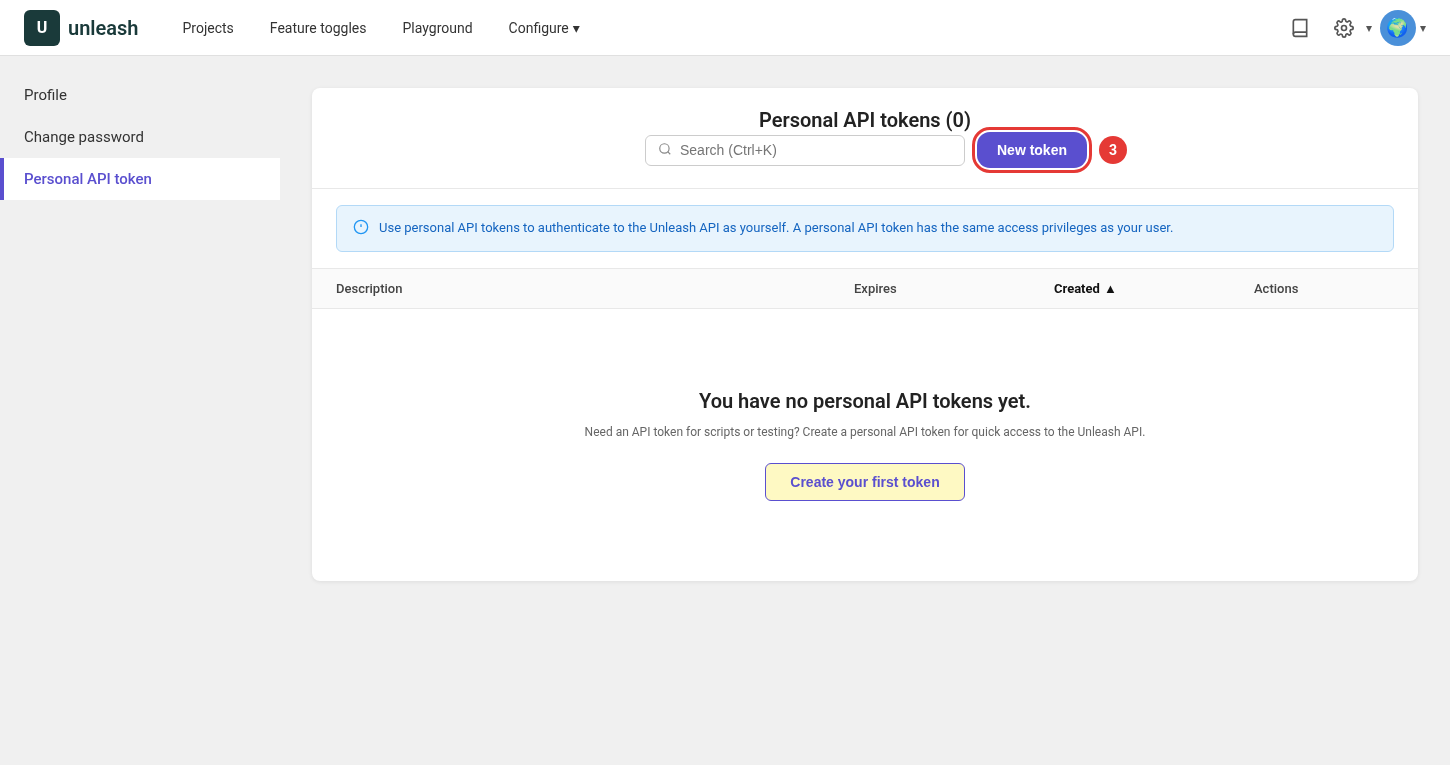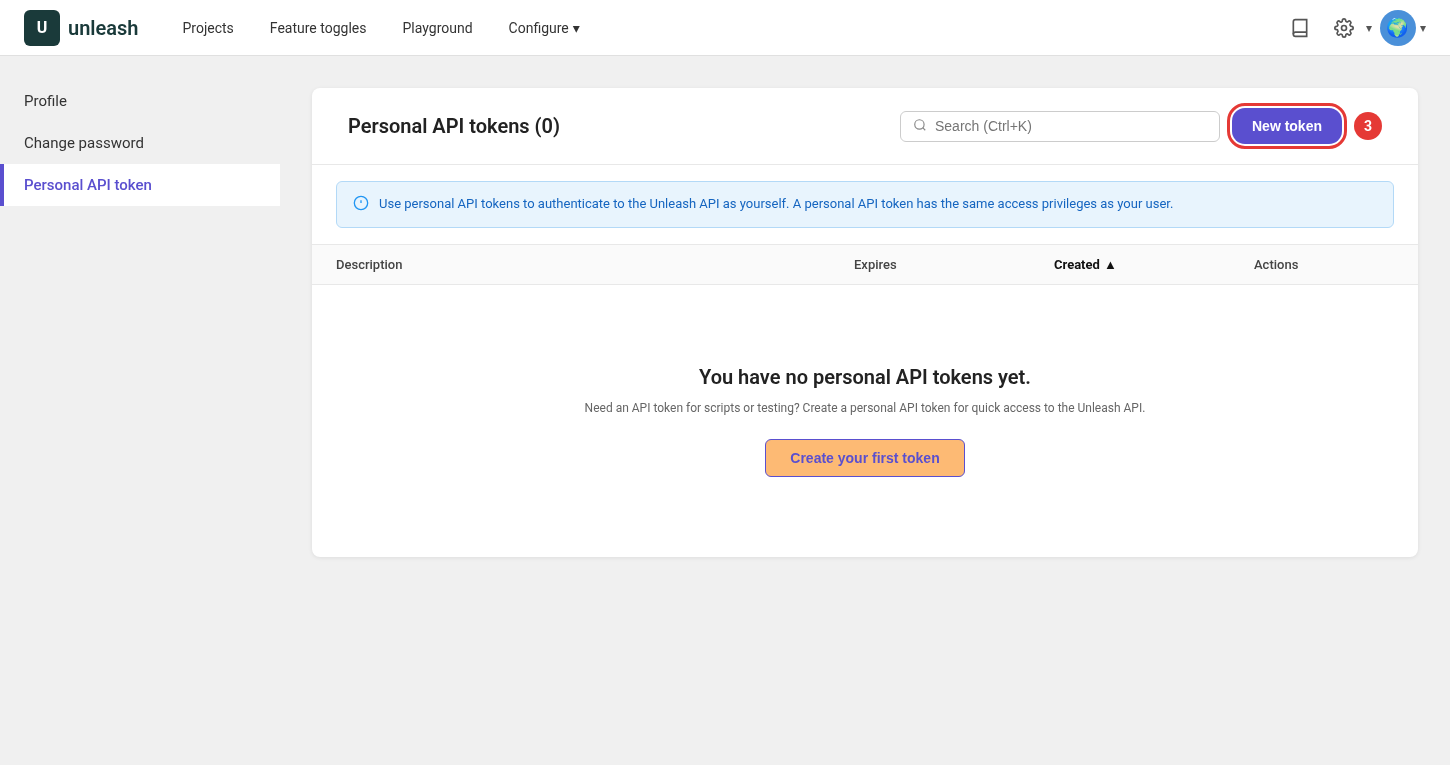--- a/index.html
+++ b/index.html
@@ -104,21 +104,21 @@
     .main-layout {
       display: flex;
       margin-top: 56px;
       min-height: calc(765px - 56px);
     }
 
     
     .sidebar {
       width: 280px;
       background: #f0f0f0;
-      padding: 24px 0;
+      padding: 18px 0;
       flex-shrink: 0;
     }
     .sidebar-item {
       padding: 12px 24px;
       font-size: 15px;
       color: #333;
       cursor: pointer;
       border-radius: 0;
     }
     .sidebar-item.active {
@@ -144,20 +144,21 @@
       box-shadow: 0 1px 4px rgba(0,0,0,0.08);
     }
 
     
     .card-header {
       display: flex;
       align-items: center;
       justify-content: space-between;
       padding: 20px 36px;
       border-bottom: 1px solid #e8e8e8;
+      flex-direction: column;
     }
     .card-title {
       font-size: 20px;
       font-weight: 600;
       color: #222;
     }
     .search-bar {
       display: flex;
       align-items: center;
       border: 1px solid #ccc;
@@ -270,21 +271,21 @@
       color: #222;
     }
     .empty-subtitle {
       font-size: 12px;
       color: #666;
       text-align: center;
       max-width: 600px;
     }
     .create-first-btn {
       margin-top: 12px;
-      background: #fdba74;
+      background: #fef9c3;
       color: #5a4fcf;
       border: 1px solid #5a4fcf;
       border-radius: 6px;
       padding: 10px 24px;
       font-size: 14px;
       font-weight: 600;
       cursor: pointer;
     }
   </style>
 </head>

